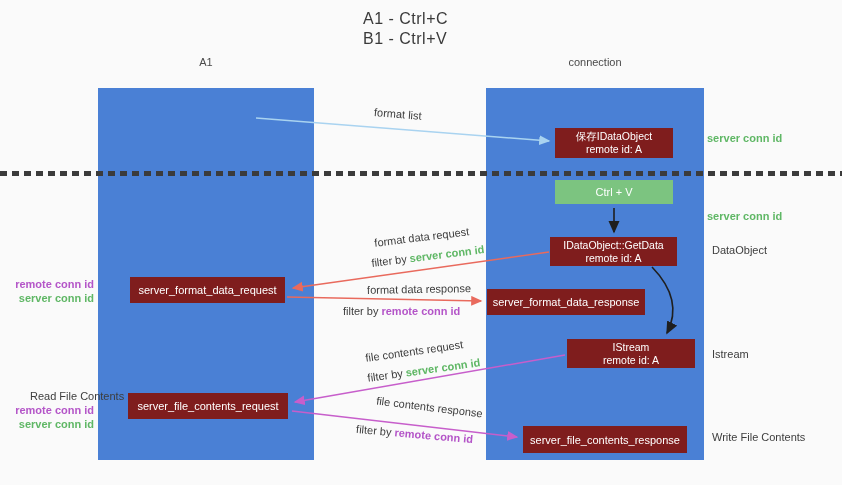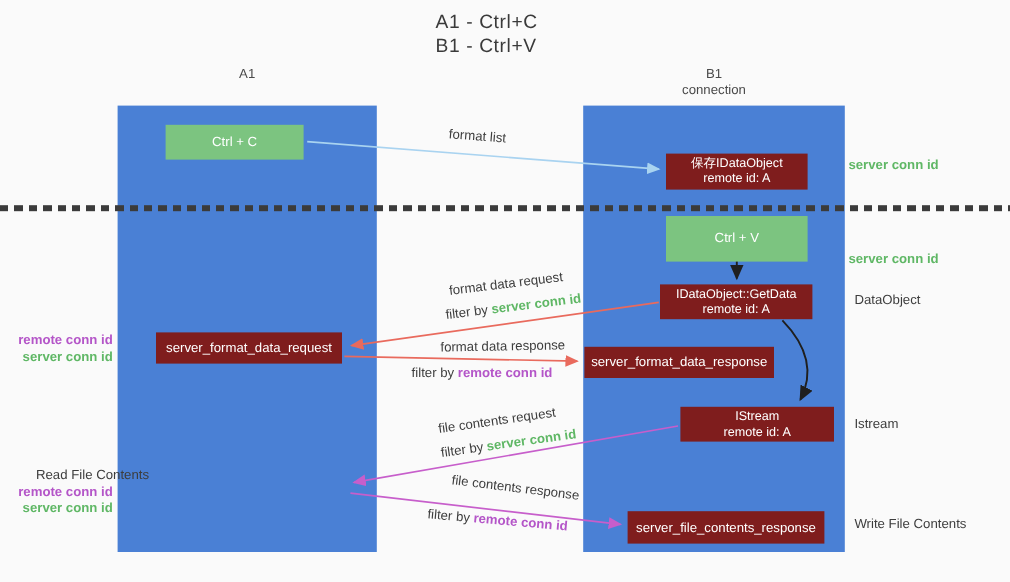--- a/index.html
+++ b/index.html
@@ -43,21 +43,20 @@
 
   <div class="title-block">
     <div>A1 - Ctrl+C</div>
     <div>B1 - Ctrl+V</div>
   </div>
 
   <div class="lane-header lane-header-left">
     <div>A1</div>
   </div>
   <div class="lane-header lane-header-right">
-    <div>B1</div>
     <div>connection</div>
   </div>
 
   <div class="lane lane-left"></div>
   <div class="lane lane-right"></div>
 
   <div class="dotted-divider"></div>
 
   <svg class="arrows" viewBox="0 0 842 485">
     <defs>
@@ -76,43 +75,43 @@
     </defs>
     <line x1="256" y1="118" x2="549" y2="141" stroke="#a9d3f0" stroke-width="1.4" marker-end="url(#m-blue)"></line>
     <line x1="614" y1="208" x2="614" y2="232" stroke="#1f1f1f" stroke-width="1.6" marker-end="url(#m-black)"></line>
     <line x1="549" y1="252" x2="293" y2="288" stroke="#e96a5d" stroke-width="1.4" marker-end="url(#m-salmon)"></line>
     <line x1="287" y1="297" x2="481" y2="301" stroke="#e96a5d" stroke-width="1.4" marker-end="url(#m-salmon)"></line>
     <path d="M652,267 Q684,300 667,333" fill="none" stroke="#1f1f1f" stroke-width="1.6" marker-end="url(#m-black)"></path>
     <line x1="565" y1="355" x2="295" y2="402" stroke="#c75ecb" stroke-width="1.4" marker-end="url(#m-magenta)"></line>
     <line x1="292" y1="411" x2="517" y2="437" stroke="#c75ecb" stroke-width="1.4" marker-end="url(#m-magenta)"></line>
   </svg>
 
-  <div class="node node-green" style="left:138px;top:104px;width:115px;height:29px;">Ctrl + C</div>
 
   <div class="node node-orange node-two-line" style="left:555px;top:128px;width:118px;height:30px;">
     <span>保存IDataObject</span>
     <span>remote id: A</span>
   </div>
 
-  <div class="node node-green" style="left:555px;top:180px;width:118px;height:38px;">Ctrl + V</div>
+  <div class="node node-green" style="left:555px;top:180px;width:118px;height:24px;">Ctrl + V</div>
 
   <div class="node node-orange node-two-line" style="left:550px;top:237px;width:127px;height:29px;">
     <span>IDataObject::GetData</span>
     <span>remote id: A</span>
   </div>
 
   <div class="node node-orange" style="left:130px;top:277px;width:155px;height:26px;">server_format_data_request</div>
 
   <div class="node node-orange" style="left:487px;top:289px;width:158px;height:26px;">server_format_data_response</div>
 
   <div class="node node-orange node-two-line" style="left:567px;top:339px;width:128px;height:29px;">
     <span>IStream</span>
     <span>remote id: A</span>
   </div>
 
+  <div class="node node-orange" style="left:128px;top:393px;width:160px;height:26px;">server_file_contents_request</div>
 
   <div class="node node-orange" style="left:523px;top:426px;width:164px;height:27px;">server_file_contents_response</div>
 
   <div class="arrow-label" style="left:374px;top:108px;transform:rotate(4.5deg);">format list</div>
 
   <div class="arrow-label" style="left:374px;top:231px;transform:rotate(-7deg);">format data request</div>
   <div class="arrow-label filter-label" style="left:371px;top:250px;transform:rotate(-7deg);">
     <span>filter by</span><span class="sep"></span><span class="green-text">server conn id</span>
   </div>
 

